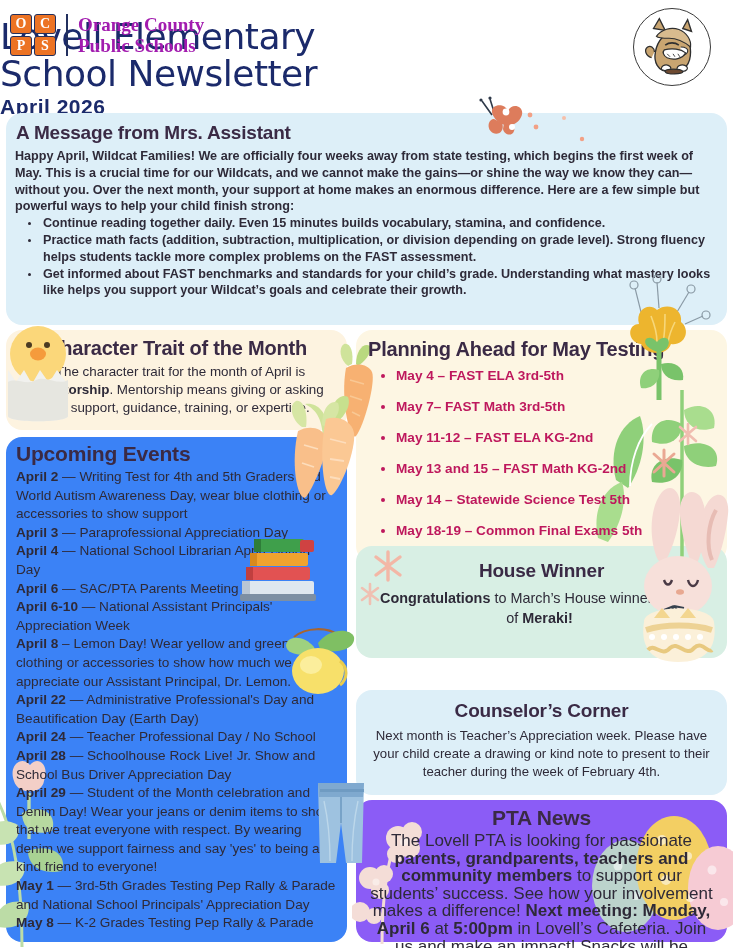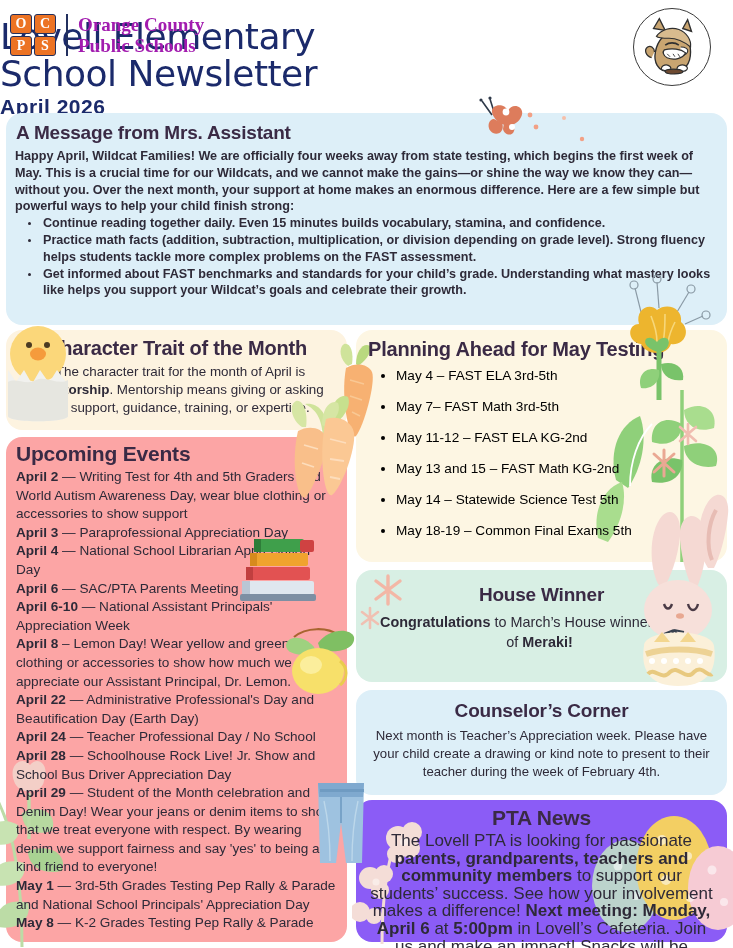--- a/index.html
+++ b/index.html
@@ -53,31 +53,31 @@
   #msg-card .body { padding: 0 9px; font-weight: bold; }
   #msg-card ul { margin: 0 0 0 26px; }
   #msg-card li { padding-left: 2px; margin-bottom: 0px; }
   #msg-card li::marker { font-size: 10px; }
   #msg-card .closing { padding: 0 9px; }
 
   #trait-card { left: 6px; top: 330px; width: 341px; height: 100px; background: #fdf3e0; }
   #trait-card h2 { font-size: 20px; text-align: center; padding-top: 7px; }
   #trait-card p { font-size: 13.4px; line-height: 18px; text-align: center; padding: 3px 14px 0 22px; color: #2e2a38; }
 
-  #events-card { left: 6px; top: 437px; width: 341px; height: 505px; background: #fca5a5; }
+  #events-card { left: 6px; top: 437px; width: 341px; height: 505px; background: #3b82f6; }
   #events-card h2 { font-size: 21px; padding: 5px 0 2px 10px; }
   #events-card .ev { font-size: 13.6px; line-height: 18.6px; color: #2e2a38; padding: 0 10px; }
   #events-card .ev b { font-weight: bold; }
 
   #plan-card { left: 356px; top: 330px; width: 371px; height: 232px; background: #fdf6e3; }
   #plan-card h2 { font-size: 20px; padding: 8px 0 2px 12px; }
   #plan-card ul { margin: 4px 0 0 40px; }
-  #plan-card li { font-size: 13.6px; line-height: 17px; color: #000000; margin-bottom: 14px; }
-
-  #house-card { left: 356px; top: 570px; width: 371px; height: 112px; background: #d8efe4; }
+  #plan-card li { font-size: 13.6px; line-height: 17px; color: #be185d; margin-bottom: 14px; font-weight: bold; }
+
+  #house-card { left: 356px; top: 546px; width: 371px; height: 112px; background: #d8efe4; }
   #house-card h2 { font-size: 19px; text-align: center; padding-top: 14px; }
   #house-card p { font-size: 14.4px; line-height: 20px; text-align: center; padding: 6px 26px 0 22px; color: #2e2a38; }
 
   #couns-card { left: 356px; top: 690px; width: 371px; height: 105px; background: #ddeff8; }
   #couns-card h2 { font-size: 19px; text-align: center; padding-top: 10px; }
   #couns-card p { font-size: 13.2px; line-height: 18px; text-align: center; padding: 5px 10px 0 10px; color: #2e2a38; }
 
   #pta-card { left: 356px; top: 800px; width: 371px; height: 142px; background: #8b5cf6; }
   #pta-card h2 { font-size: 21px; text-align: center; padding-top: 6px; }
   #pta-card p { font-size: 17px; line-height: 17.6px; text-align: center; padding: 2px 10px 0 10px; color: #2e2a38; }

